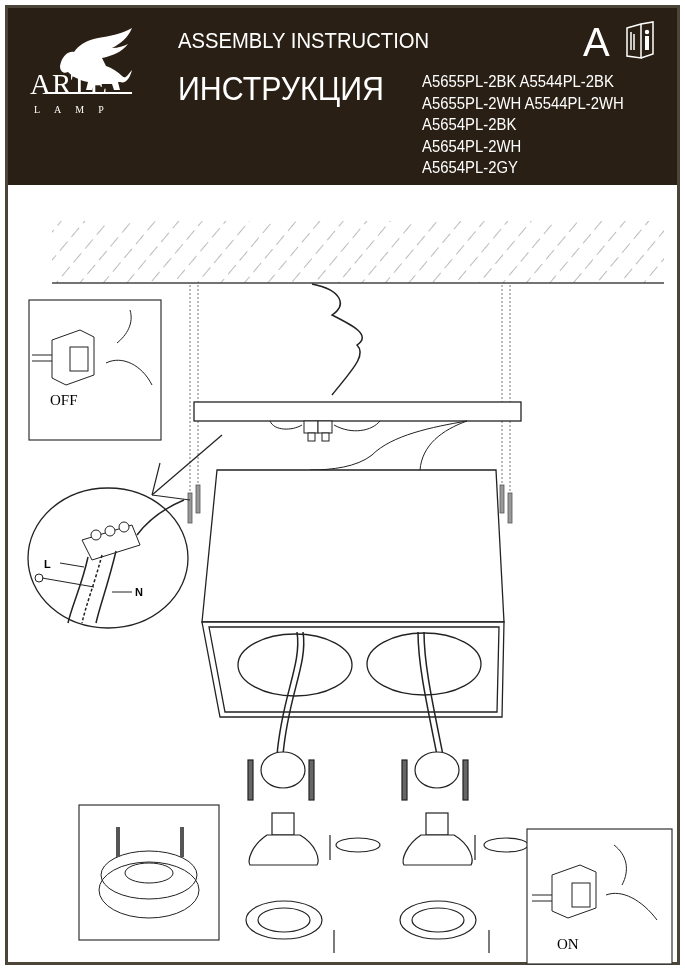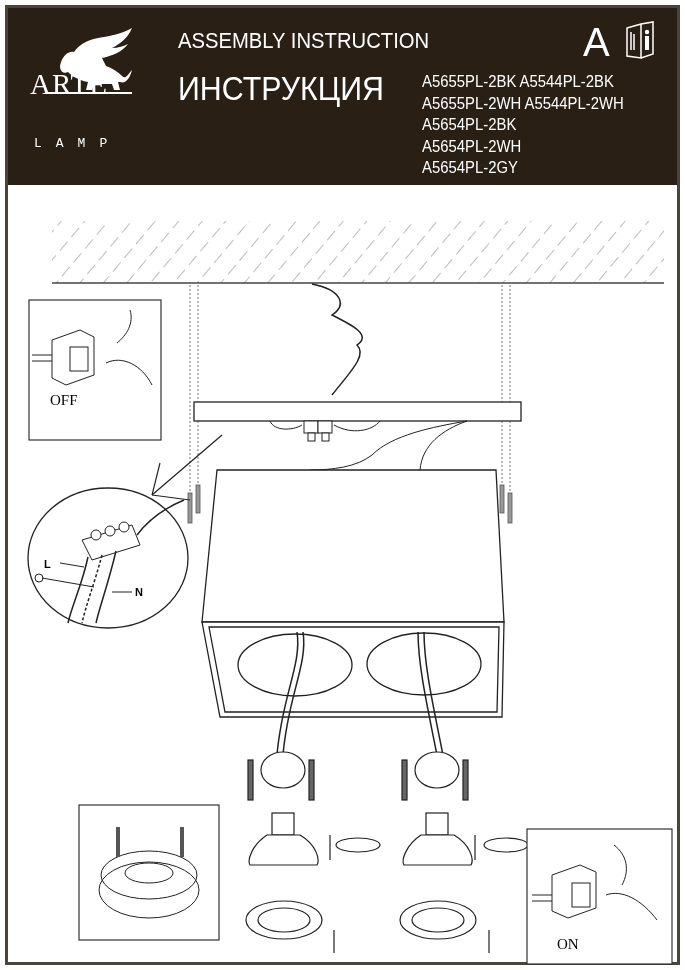--- a/index.html
+++ b/index.html
@@ -1,21 +1,21 @@
 <!DOCTYPE html>
 <html><head>
 <meta charset="utf-8">
 <style>
   * { box-sizing: border-box; margin: 0; padding: 0; }
   body { width: 685px; height: 970px; background: #ffffff; position: relative; overflow: hidden; font-family: "Liberation Sans", sans-serif; }
   .page { position: absolute; left: 5px; top: 5px; width: 675px; height: 960px; border: 3px solid #4a4538; background: #fff; }
   .header { position: absolute; left: 0; top: 0; width: 669px; height: 177px; background: #2a1f14; color: #fff; }
   .logo { position: absolute; left: 24px; top: 18px; width: 110px; height: 100px; }
   .brand { position: absolute; left: 22px; top: 60px; font-family: "Liberation Serif", serif; font-size: 29px; letter-spacing: 1px; color: #fff; }
-  .brand-sub { position: absolute; left: 26px; top: 96px; font-family: Liberation Mono, monospace; font-size: 13px; letter-spacing: 14px; color: #fff; margin-top: 32px; }
+  .brand-sub { position: absolute; left: 26px; top: 96px; font-family: Liberation Serif, serif; font-size: 10px; letter-spacing: 14px; color: #fff; }
   .title-en { position: absolute; left: 170px; top: 20px; font-size: 22px; transform: scaleX(0.92); transform-origin: left; }
   .title-ru { position: absolute; left: 170px; top: 62px; font-size: 33px; transform: scaleX(0.92); transform-origin: left; }
   .lang-letter { position: absolute; left: 575px; top: 12px; font-size: 40px; }
   .info-icon { position: absolute; left: 617px; top: 12px; width: 30px; height: 40px; }
   .models { position: absolute; left: 414px; top: 63px; font-size: 16px; line-height: 21.5px; transform: scaleX(0.93); transform-origin: left; }
   .models div { white-space: nowrap; }
   .diagram { position: absolute; left: 4px; top: 177px; width: 537px; height: 777px; margin-top: 10px; }
   .lbl { position: absolute; font-family: "Liberation Serif", serif; font-size: 15px; color: #111; }
 </style>
 </head>

